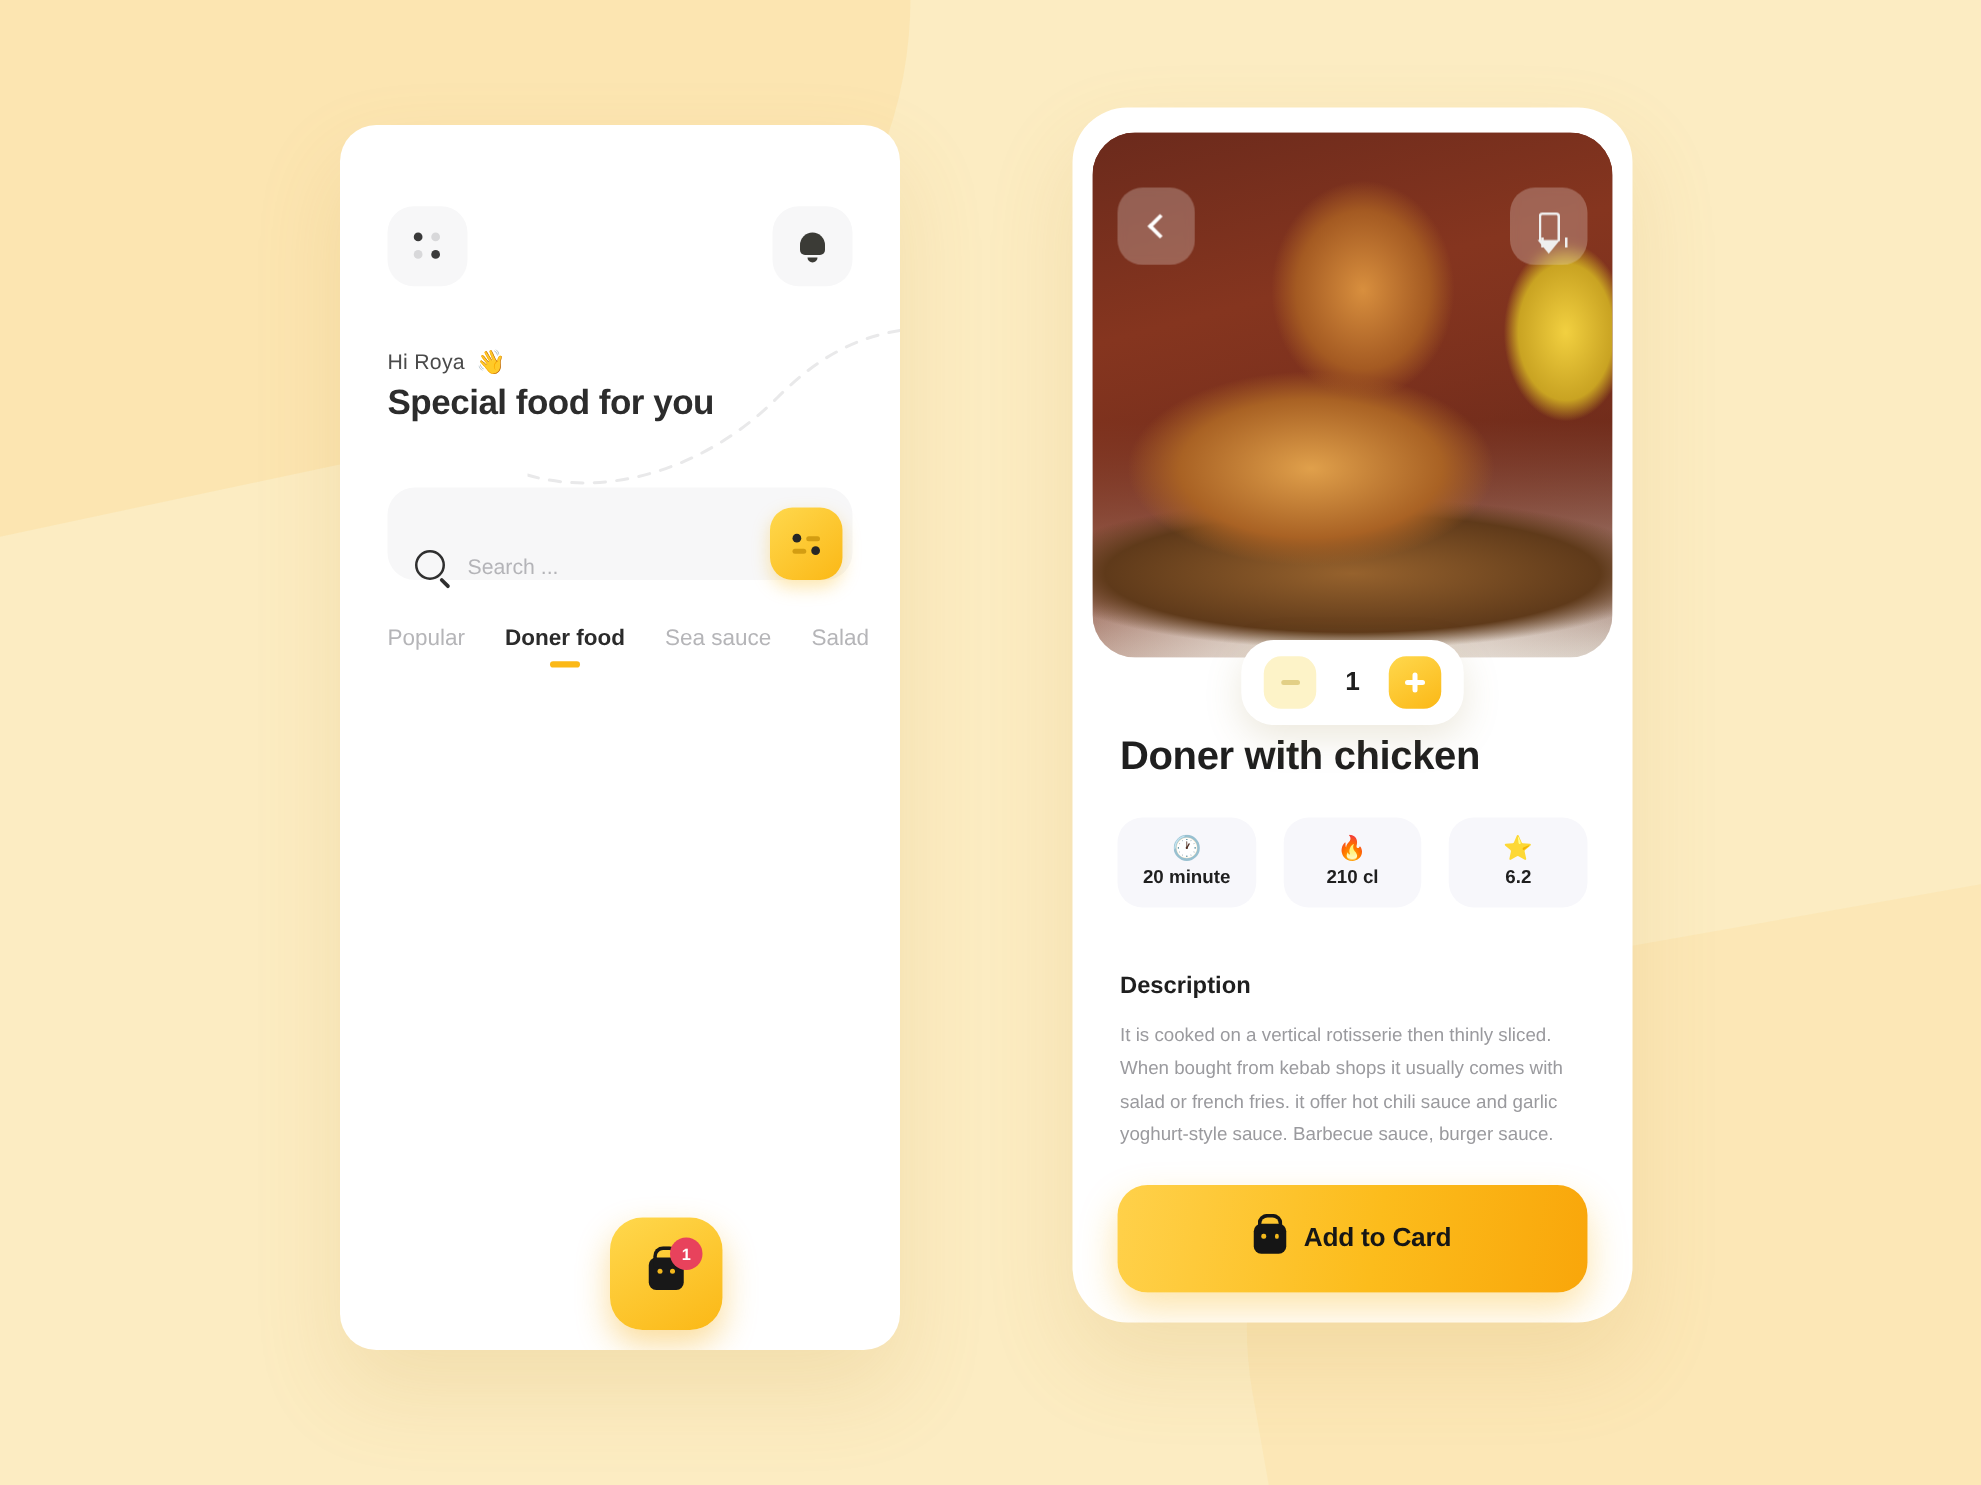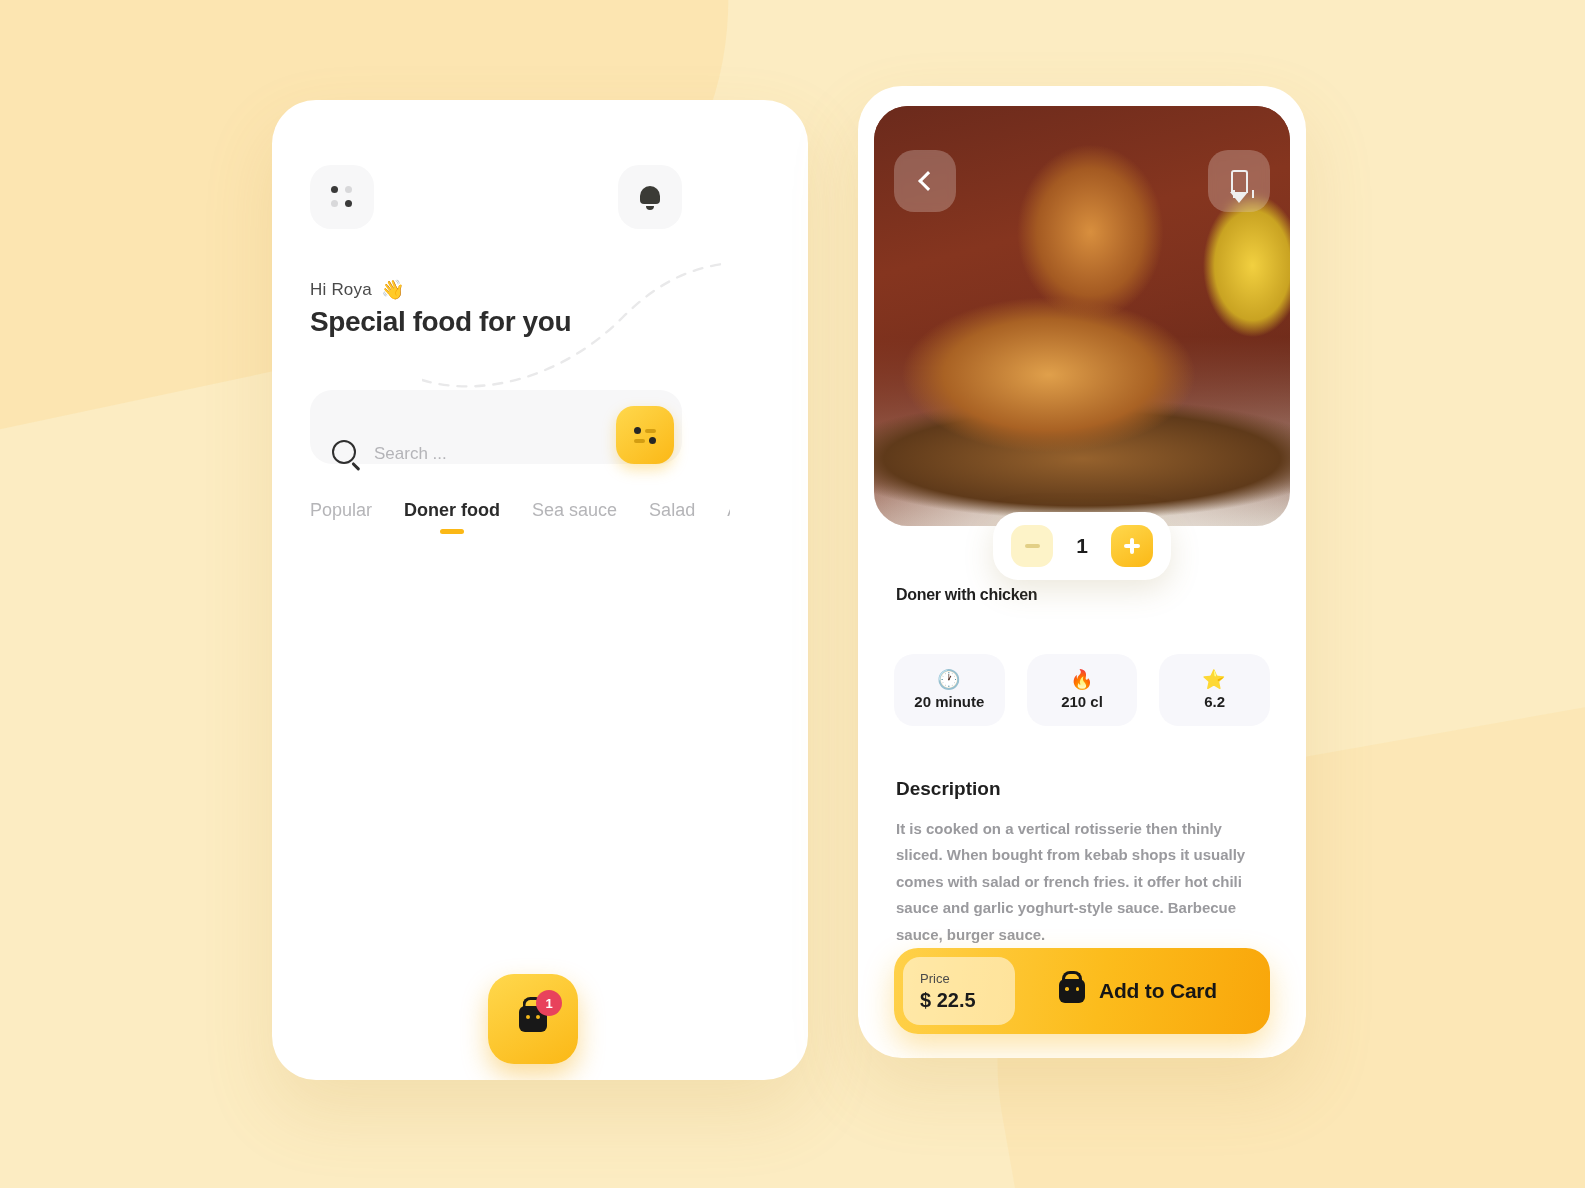--- a/index.html
+++ b/index.html
@@ -32,21 +32,21 @@
   }
 
   
   .phone {
     position: absolute;
     background: #ffffff;
     border-radius: 44px;
     overflow: hidden;
     box-shadow: 0 32px 70px rgba(190,150,60,.16);
   }
-  .phone-left  { left: 272px; top: 100px;  width: 536px; height: 980px; }
+  .phone-left  { left: 272px; top: 100px;  width: 448px; height: 980px; border-radius: 29px; }
   .phone-right { left: 858px; top: 86px;   width: 448px; height: 972px; }
 
   
   .l-top {
     position: absolute; left: 38px; top: 62px;
     width: 372px; height: 70px;
     display: flex; justify-content: space-between; align-items: center;
   }
   .sq-btn {
     width: 64px; height: 64px;
@@ -272,21 +272,21 @@
   .qty-plus::before,
   .qty-plus::after {
     content: ""; position: absolute; background: #fff; border-radius: 2px;
   }
   .qty-plus::before { width: 16px; height: 3.5px; }
   .qty-plus::after  { width: 3.5px; height: 16px; }
   .qty-val { font-size: 21px; font-weight: bold; color: #1e1e1e; min-width: 14px; text-align: center; }
 
   .dish-title {
     position: absolute; left: 38px; top: 500px;
-    font-size: 16px; font-weight: bold; color: #1f1f1f; letter-spacing: -.3px;
+    font-size: 32px; font-weight: bold; color: #1f1f1f; letter-spacing: -.3px;
   }
   .chips {
     position: absolute; left: 36px; top: 568px;
     width: 376px; display: flex; gap: 22px;
   }
   .chip {
     flex: 1; height: 72px; border-radius: 20px;
     background: #f7f7fb;
     display: flex; flex-direction: column; align-items: center; justify-content: center;
     gap: 4px;
@@ -294,21 +294,21 @@
   .chip .emo { font-size: 19px; line-height: 1; }
   .chip .txt { font-size: 15px; font-weight: bold; color: #1f1f1f; }
 
   .desc-h {
     position: absolute; left: 38px; top: 692px;
     font-size: 19px; font-weight: bold; color: #1f1f1f;
   }
   .desc-b {
     position: absolute; left: 38px; top: 730px;
     width: 372px;
-    font-size: 15px; line-height: 1.76; color: #9a9a9e; font-weight: bold;
+    font-size: 15px; line-height: 1.76; color: #9a9a9e;
   }
 
   .cta {
     position: absolute; left: 36px; top: 862px;
     width: 376px; height: 86px;
     background: linear-gradient(100deg,#ffd14a 0%,#fcbc1c 55%,#f9a60a 100%);
     border-radius: 24px;
     display: flex; align-items: center; padding: 9px;
     cursor: pointer;
     box-shadow: 0 14px 30px rgba(248,180,20,.35);
@@ -497,24 +497,20 @@
     <div class="chip">
       <span class="emo">⭐</span>
       <span class="txt">6.2</span>
     </div>
   </div>
 
   <div class="desc-h">Description</div>
   <div class="desc-b">It is cooked on a vertical rotisserie then thinly sliced. When bought from kebab shops it usually comes with salad or french fries. it offer hot chili sauce and garlic yoghurt-style sauce. Barbecue sauce, burger sauce.</div>
 
   <div class="cta">
-    <div class="price-box">
-      <span class="price-lbl">Price</span>
-      <span class="price-val">$ 22.5</span>
-    </div>
     <div class="cta-right">
       <span class="bag-dark">
         <i class="eye a"></i>
           <i class="eye b"></i>
       </span>
       <span class="cta-txt">Add to Card</span>
     </div>
   </div>
 </div>
 

